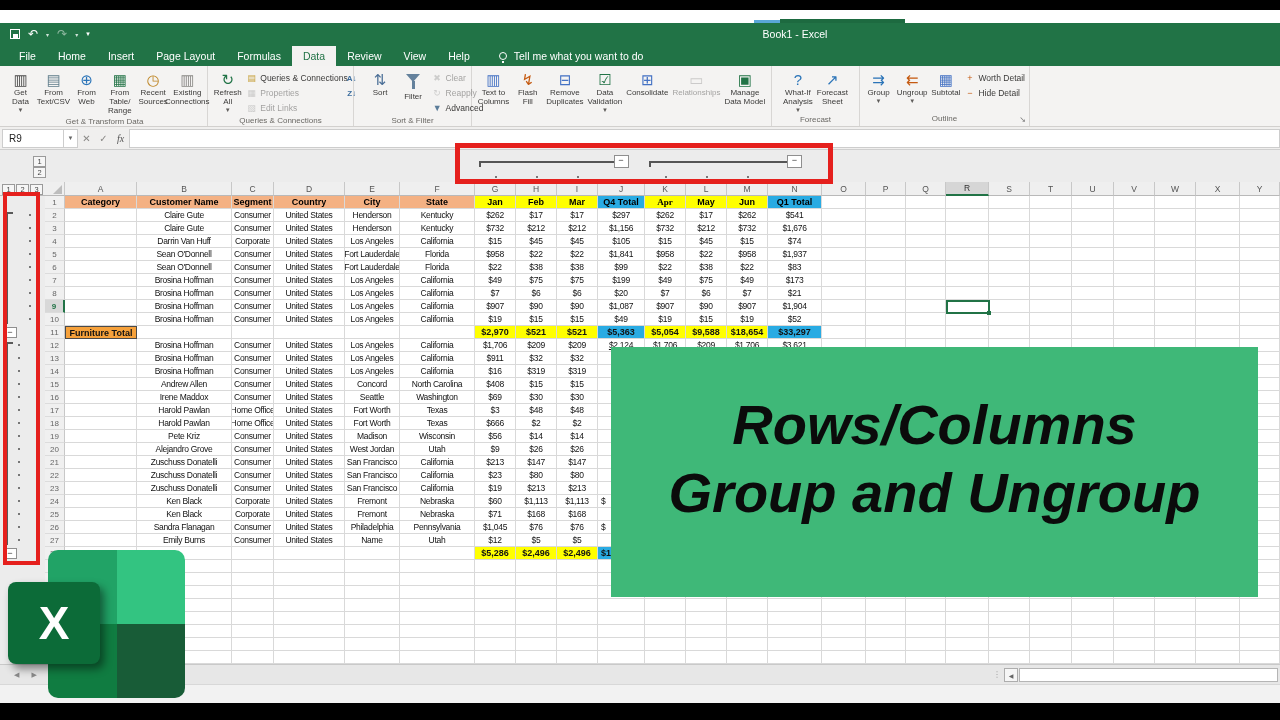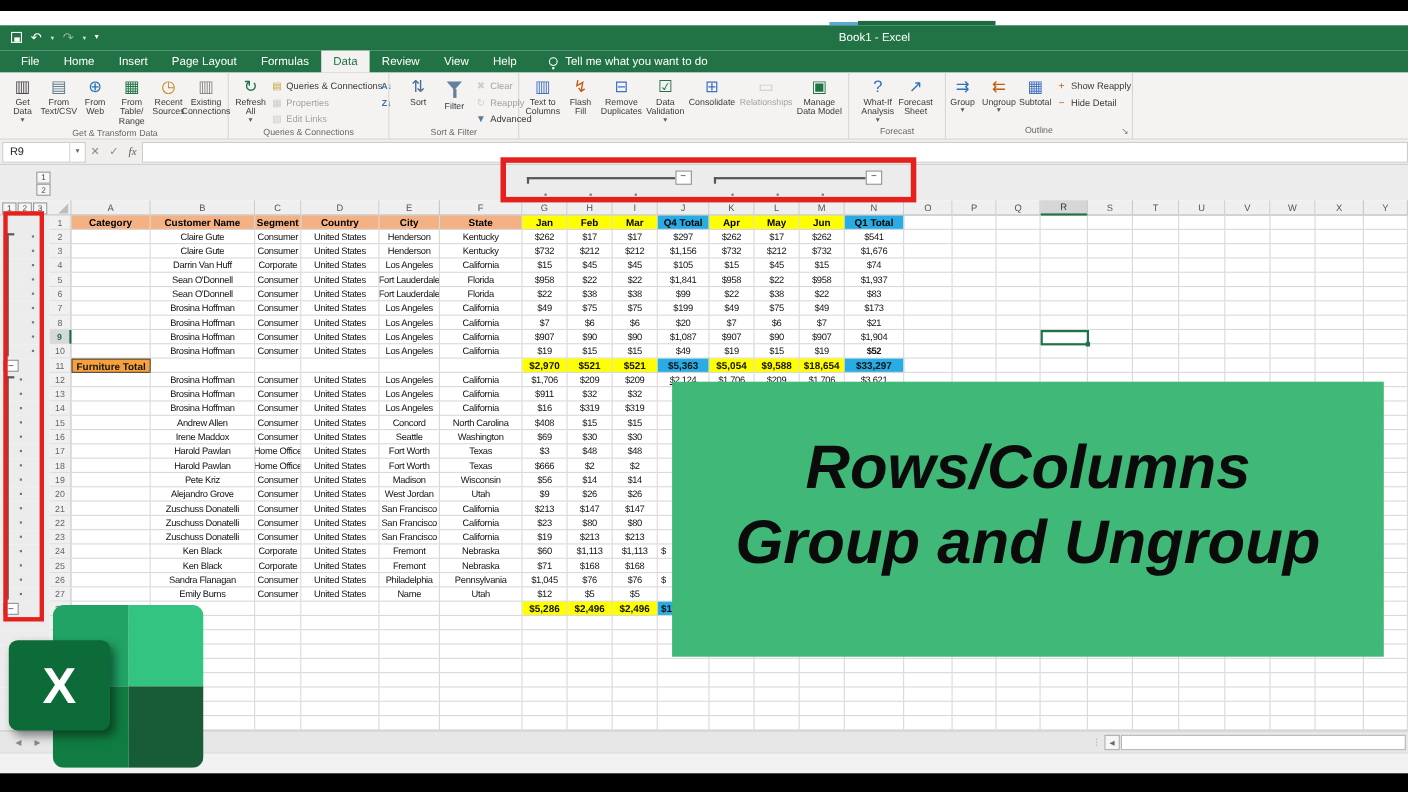--- a/index.html
+++ b/index.html
@@ -244,21 +244,21 @@
         <div class="grp-label">Forecast</div>
       </div>
       <div class="grp" style="width: 170px;">
         <div class="grp-body">
           <div class="rib-big"><span class="icon" style="color: rgb(43, 116, 184);">⇉</span><div>Group</div><div class="caret">▼</div></div>
           <div class="rib-big"><span class="icon" style="color: rgb(197, 90, 17);">⇇</span><div>Ungroup</div><div class="caret">▼</div></div>
           <div class="rib-big"><span class="icon" style="color: rgb(68, 114, 196);">▦</span><div>Subtotal</div></div>
           <div class="rib-col">
             <div class="rib-small">
               <span class="icon" style="color: rgb(197, 90, 17);">+</span>
-              <span>Show Reapply</span>
+              <span>Worth Detail</span>
             </div>
             <div class="rib-small">
               <span class="icon" style="color: rgb(197, 90, 17);">−</span>
               <span>Hide Detail</span>
             </div>
           </div>
         </div>
         <div class="grp-label">Outline</div>
         <div class="launcher">↘</div>
       </div>
@@ -313,21 +313,21 @@
           <div class="c hdr bg-peach" style="width: 72px;">Category</div>
           <div class="c hdr bg-peach" style="width: 95px;">Customer Name</div>
           <div class="c hdr bg-peach" style="width: 42px;">Segment</div>
           <div class="c hdr bg-peach" style="width: 71px;">Country</div>
           <div class="c hdr bg-peach" style="width: 55px;">City</div>
           <div class="c hdr bg-peach" style="width: 75px;">State</div>
           <div class="c hdr bg-yellow" style="width: 41px;">Jan</div>
           <div class="c hdr bg-yellow" style="width: 41px;">Feb</div>
           <div class="c hdr bg-yellow" style="width: 41px;">Mar</div>
           <div class="c hdr bg-blue" style="width: 47px;">Q4 Total</div>
-          <div class="c hdr bg-yellow" style="width: 41px;">Apr</div>
+          <div class="c hdr bg-yellow" style="width: 41px; font-family: Liberation Serif, serif;">Apr</div>
           <div class="c hdr bg-yellow" style="width: 41px;">May</div>
           <div class="c hdr bg-yellow" style="width: 41px;">Jun</div>
           <div class="c hdr bg-blue" style="width: 54px;">Q1 Total</div>
           <div class="c" style="width: 44px;"></div>
           <div class="c" style="width: 40px;"></div>
           <div class="c" style="width: 40px;"></div>
           <div class="c" style="width: 43px;"></div>
           <div class="c" style="width: 41px;"></div>
           <div class="c" style="width: 42px;"></div>
           <div class="c" style="width: 42px;"></div>
@@ -577,21 +577,21 @@
           <div class="c" style="width: 71px;">United States</div>
           <div class="c" style="width: 55px;">Los Angeles</div>
           <div class="c" style="width: 75px;">California</div>
           <div class="c" style="width: 41px;">$19</div>
           <div class="c" style="width: 41px;">$15</div>
           <div class="c" style="width: 41px;">$15</div>
           <div class="c" style="width: 47px;">$49</div>
           <div class="c" style="width: 41px;">$19</div>
           <div class="c" style="width: 41px;">$15</div>
           <div class="c" style="width: 41px;">$19</div>
-          <div class="c" style="width: 54px; font-weight: bold;">$52</div>
+          <div class="c" style="width: 54px;">$52</div>
           <div class="c" style="width: 44px;"></div>
           <div class="c" style="width: 40px;"></div>
           <div class="c" style="width: 40px;"></div>
           <div class="c" style="width: 43px;"></div>
           <div class="c" style="width: 41px;"></div>
           <div class="c" style="width: 42px;"></div>
           <div class="c" style="width: 42px;"></div>
           <div class="c" style="width: 41px;"></div>
           <div class="c" style="width: 41px;"></div>
           <div class="c" style="width: 44px;"></div>

